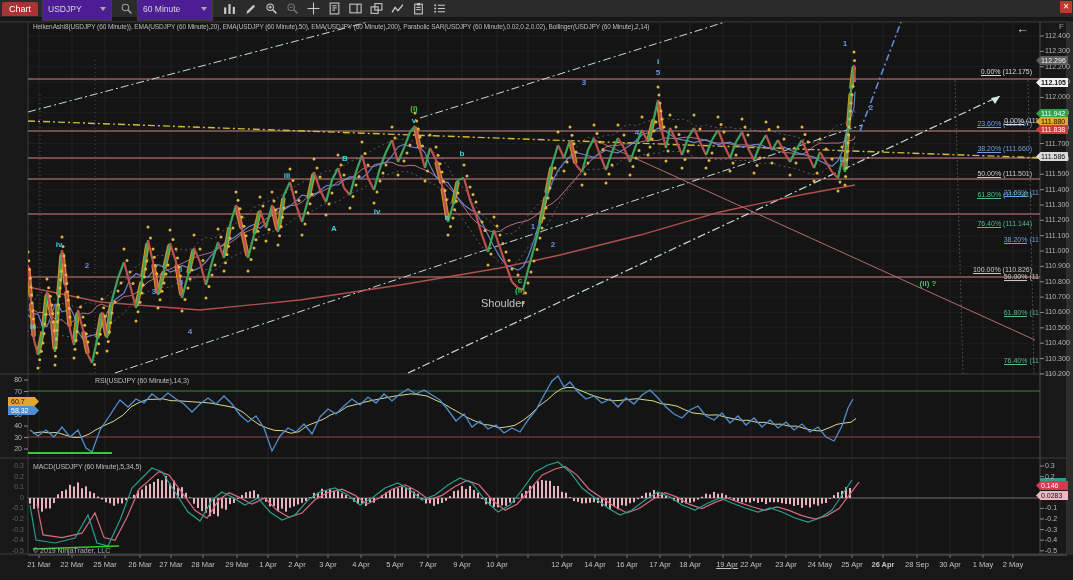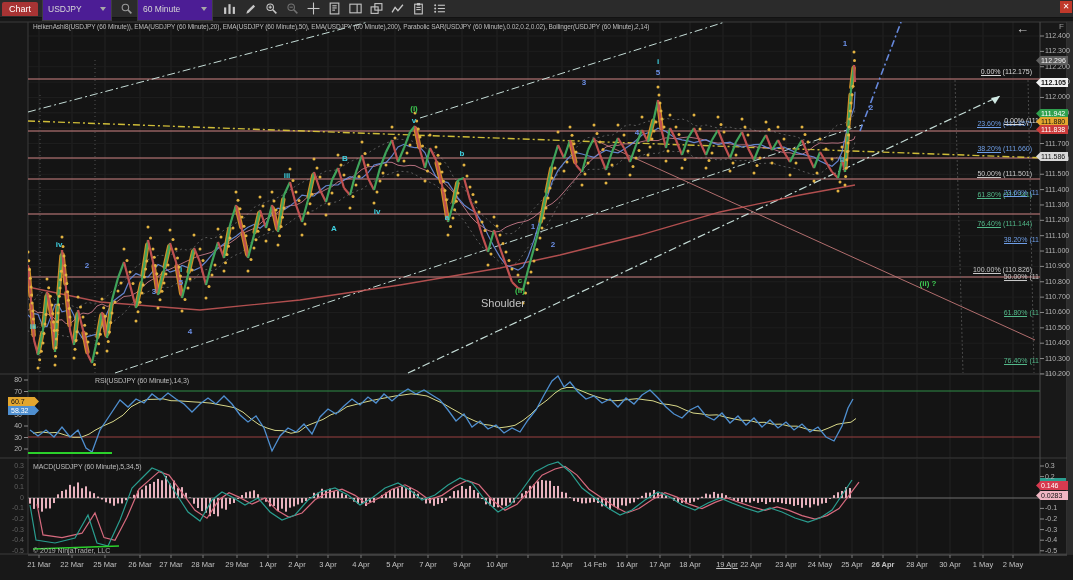--- a/index.html
+++ b/index.html
@@ -1122,31 +1122,31 @@
       <div class="tlabel" style="left: 268px;">1 Apr</div>
       <div class="tlabel" style="left: 297px;">2 Apr</div>
       <div class="tlabel" style="left: 328px;">3 Apr</div>
       <div class="tlabel" style="left: 361px;">4 Apr</div>
       <div class="tlabel" style="left: 395px;">5 Apr</div>
       <div class="tlabel" style="left: 428px;">7 Apr</div>
       <div class="tlabel" style="left: 462px;">9 Apr</div>
       <div class="tlabel" style="left: 497px;">10 Apr</div>
       <div class="tlabel" style="left: 554px; margin-top: 29px;">11 Apr</div>
       <div class="tlabel" style="left: 562px;">12 Apr</div>
-      <div class="tlabel" style="left: 595px;">14 Feb</div>
+      <div class="tlabel" style="left: 595px;">14 Apr</div>
       <div class="tlabel" style="left: 627px;">16 Apr</div>
       <div class="tlabel" style="left: 660px;">17 Apr</div>
       <div class="tlabel" style="left: 690px;">18 Apr</div>
       <div class="tlabel" style="left: 727px; text-decoration: underline;">19 Apr</div>
       <div class="tlabel" style="left: 751px;">22 Apr</div>
       <div class="tlabel" style="left: 786px;">23 Apr</div>
       <div class="tlabel" style="left: 820px;">24 May</div>
       <div class="tlabel" style="left: 852px;">25 Apr</div>
       <div class="tlabel" style="left: 883px; font-weight: bold;">26 Apr</div>
-      <div class="tlabel" style="left: 917px;">28 Apr</div>
+      <div class="tlabel" style="left: 917px;">28 Sep</div>
       <div class="tlabel" style="left: 950px;">30 Apr</div>
       <div class="tlabel" style="left: 983px;">1 May</div>
       <div class="tlabel" style="left: 1013px;">2 May</div>
       <div class="ytick" style="top: 32px;">112.400</div>
       <div class="ytick" style="top: 47.36px;">112.300</div>
       <div class="ytick" style="top: 62.72px;">112.200</div>
       <div class="ytick" style="top: 78.08px;">112.100</div>
       <div class="ytick" style="top: 93.44px;">112.000</div>
       <div class="ytick" style="top: 108.8px;">111.900</div>
       <div class="ytick" style="top: 124.16px;">111.800</div>

